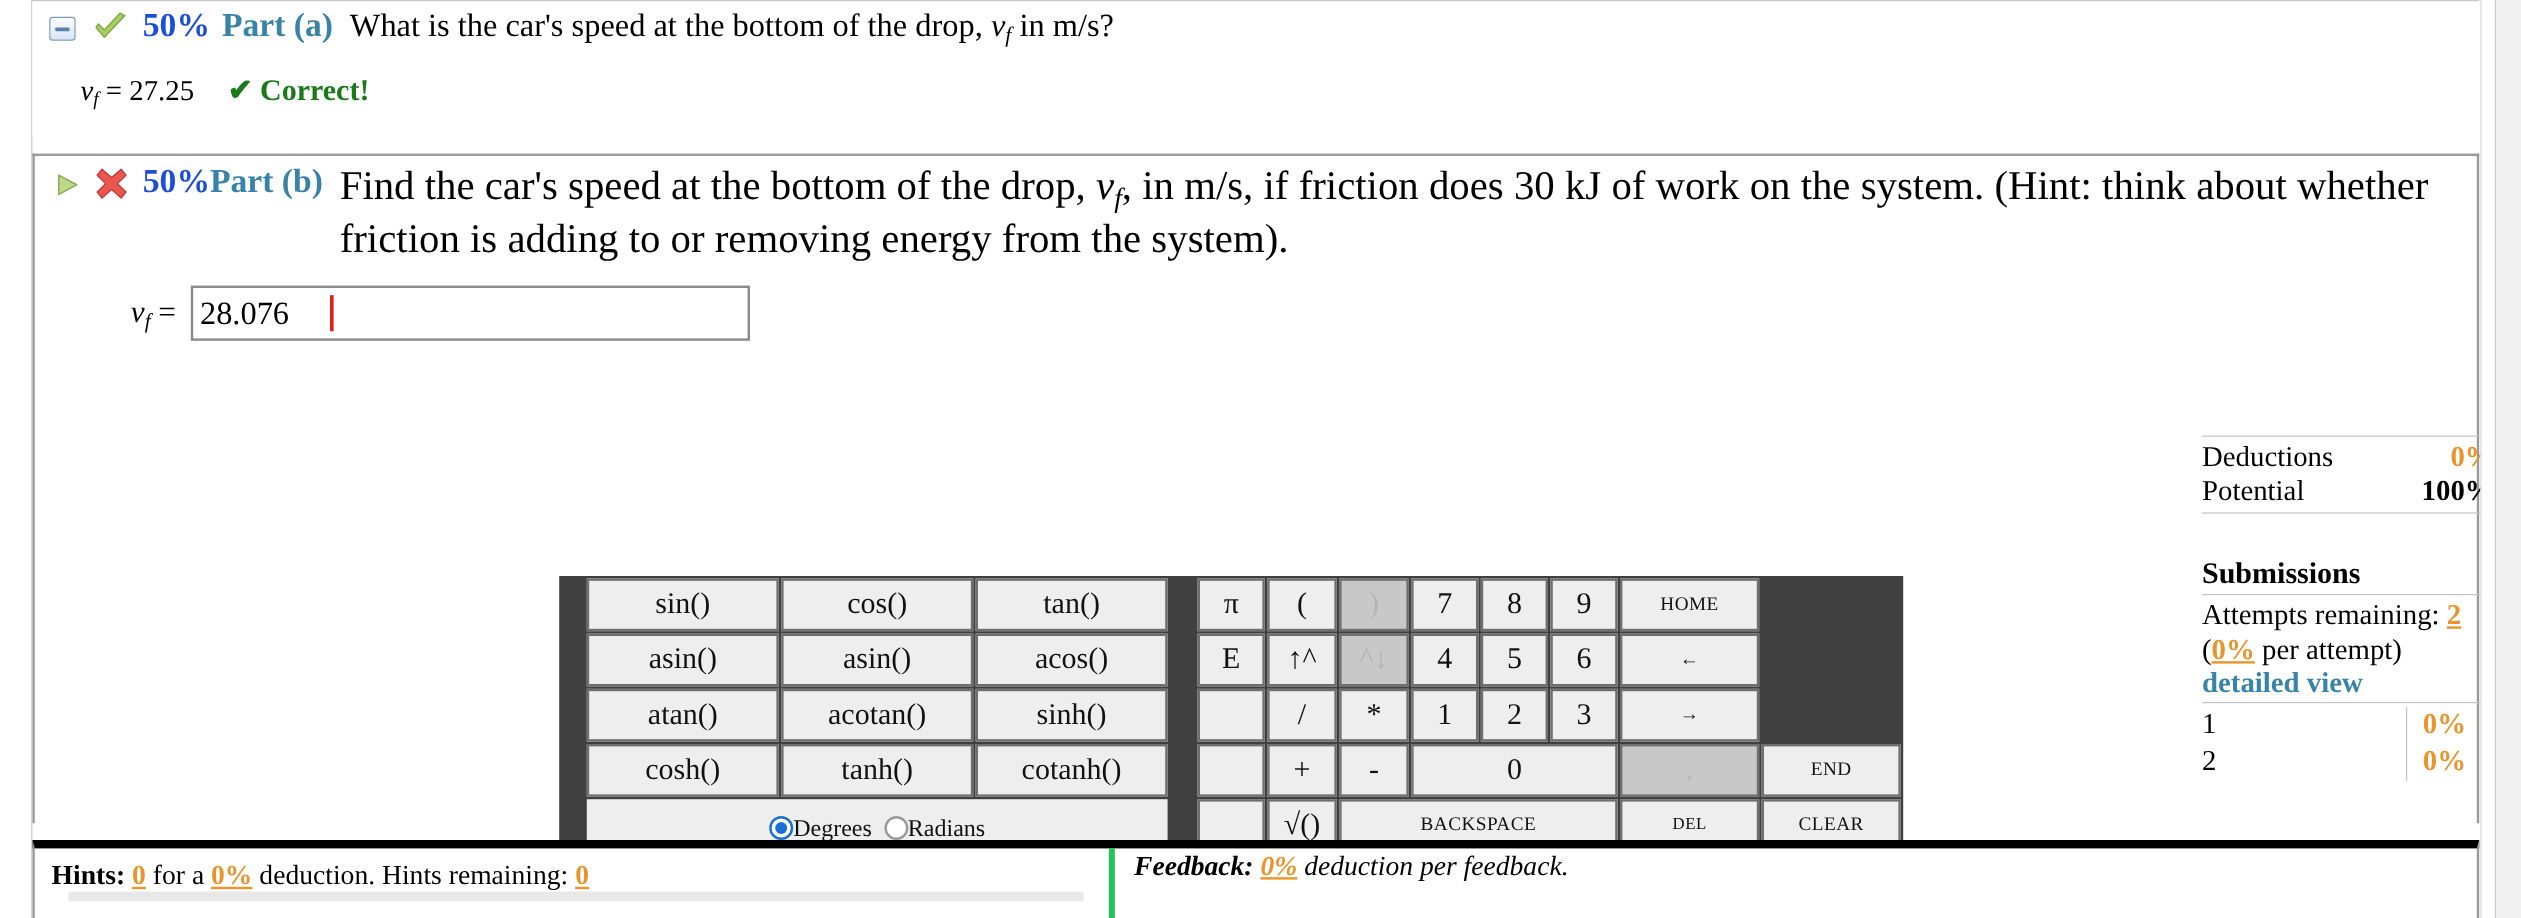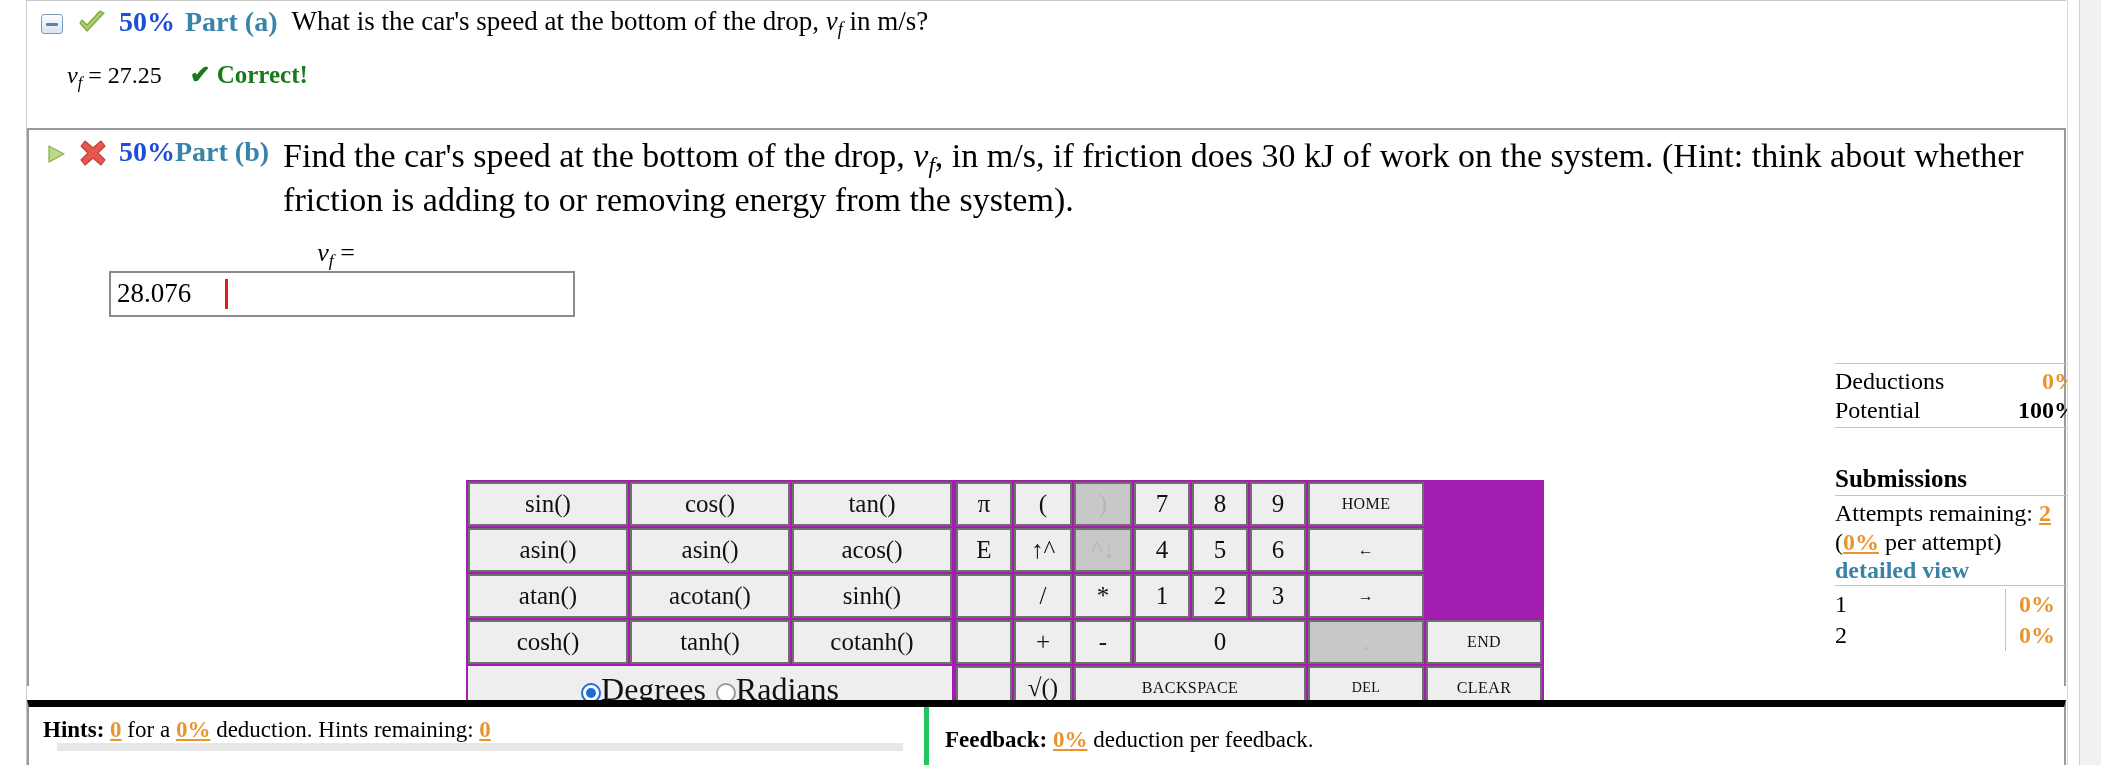--- a/index.html
+++ b/index.html
@@ -73,39 +73,39 @@
     position:absolute; left:27px; top:128px; width:2039px; height:558px;
     background:#ffffff;
     border:2px solid #9a9a9a;
     border-bottom:none;
   }
   .pb-head { position:absolute; left:12px; top:6px; right:12px; }
   .pb-q { font-size:34px; line-height:1.2; }
 
   .answer-row {
     position:absolute; left:80px; top:108px;
-    display:flex; align-items:center;flex-direction:column;
+    display:flex; align-items:center;
   }
   .vf-label { font-size:26px; margin-right:12px; }
   .answer-input {
     width:466px; height:46px;
     border:2px solid #8a8a8a; background:#ffffff;
     font-family:"Liberation Serif", serif; font-size:27px;
     padding:2px 6px; color:#000;
     position:relative;
   }
   .answer-input-wrap { position:relative; display:inline-block; }
   .caret {
     position:absolute; width:3px; height:30px; background:#e21b1b;
     top:8px; left:116px;
   }
 
   
   .calc { position:absolute; left:437px; top:350px; display:flex; align-items:flex-start; }
-  table.kb { border-collapse:separate; border-spacing:2px; background:#a21caf; }
+  table.kb { border-collapse:separate; border-spacing:2px; background:#404040;padding-left:21px; }
   table.kb td {
     background:#eeeeee;
     border:2px solid #6f6f6f;
     text-align:center;
     font-family:"Liberation Serif", serif;
     font-size:25px;
     color:#111;
     height:44px;
     padding:0 2px;
     cursor:default;
@@ -128,21 +128,21 @@
   .radio-group { display:flex; align-items:center; justify-content:center; gap:10px; }
   .rb {
     display:inline-block; width:20px; height:20px; border-radius:50%;
     border:2px solid #9a9a9a; background:#fff; position:relative; vertical-align:-3px;
   }
   .rb.on { border-color:#1b6fd4; }
   .rb.on::after {
     content:""; position:absolute; left:3px; top:3px; width:10px; height:10px;
     border-radius:50%; background:#1b6fd4;
   }
-  .rb-label { font-size:32px; }
+  .rb-label { font-size:20px; }
 
   
   .actions { position:absolute; left:553px; top:628px; display:flex; gap:26px; }
   .btn {
     width:162px; height:46px; font-family:"Liberation Serif", serif; font-size:24px;
     background:#efefef; border:2px solid #000000; color:#000;
     box-shadow: 2px 2px 0 #000;
     cursor:pointer;
   }
   .btn.disabled {
@@ -172,21 +172,21 @@
   
   .bottom-bar {
     position:absolute; left:27px; top:700px; width:2039px; height:65px;
     border-top:7px solid #000000;
     background:#ffffff;
     border-left:2px solid #9a9a9a;
     border-right:2px solid #9a9a9a;
   }
   .bb-inner { display:flex; height:100%; }
   .bb-left { width:900px; border-right:5px solid #22c55e; padding:10px 0 0 14px; position:relative;}
-  .bb-right { flex:1; padding:20px 0 0 16px; }
+  .bb-right { flex:1; padding:2px 0 0 16px;font-style:italic; }
   .bb-text { font-size:23px; font-weight:bold; }
   .bb-norm { font-weight:normal; }
   .ou { color:#e8952d; font-weight:bold; text-decoration:underline; }
   .bb-progress {
     position:absolute; left:28px; bottom:14px; width:846px; height:8px; background:#e8e8e8;
   }
 </style>
 </head>
 <body>
 

